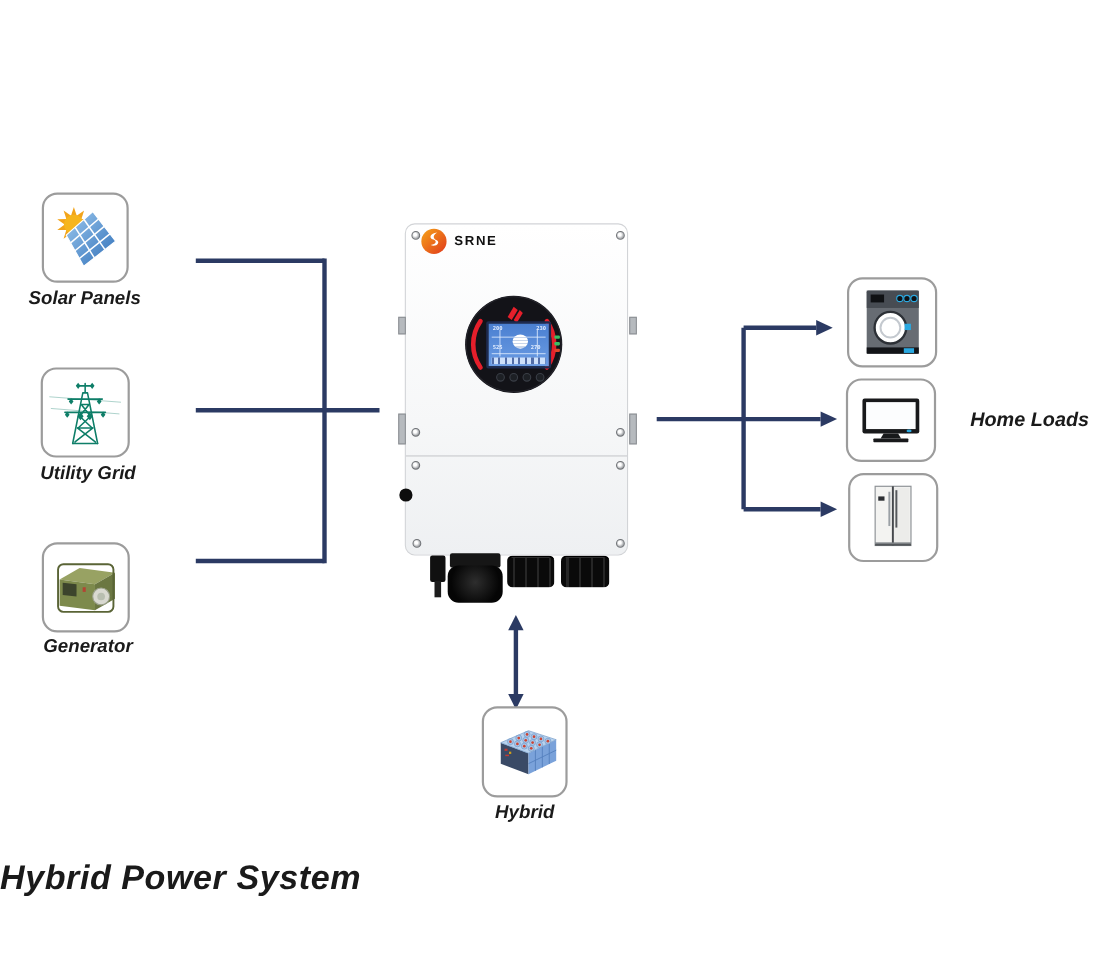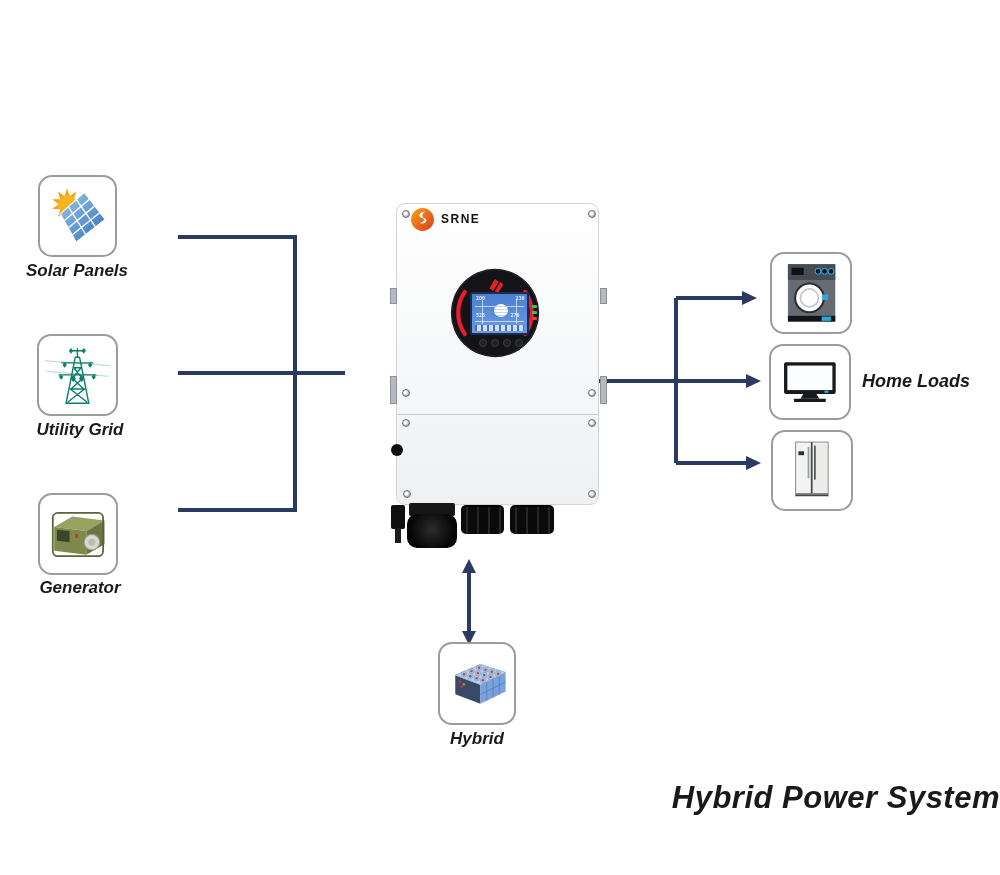--- a/index.html
+++ b/index.html
@@ -6,27 +6,27 @@
   .stage{position:relative;width:1000px;height:875px;background:#ffffff;overflow:hidden;
          font-family:"Liberation Sans",sans-serif;color:var(--label,#1a1a1a);}
   .wires{position:absolute;left:0;top:0;}
   .stroke-line{stroke:var(--line,#2b3a63);stroke-width:4;fill:none;}
   .fill-line{fill:var(--line,#2b3a63);}
   .icon-box{position:absolute;background:#fff;border:2px solid #9c9c9c;border-radius:14px;
             box-sizing:border-box;display:flex;align-items:center;justify-content:center;}
   .icon-box svg{width:92%;height:92%;}
   .node-label{position:absolute;font-style:italic;font-weight:bold;font-size:17px;
               text-align:center;white-space:nowrap;}
-  .side-label{position:absolute;font-style:italic;font-weight:bold;font-size:18px;white-space:nowrap;}
-  .title{position:absolute;left:0;width:100%;top:780px;text-align:right;
+  .side-label{position:absolute;font-style:italic;font-weight:bold;font-size:18px;white-space:nowrap;margin-left:20px;}
+  .title{position:absolute;left:0;width:100%;top:780px;text-align:left;
          font-style:italic;font-weight:bold;font-size:31px;letter-spacing:.5px;}
   
   .inverter{position:absolute;left:368px;top:203px;width:203px;height:302px;
             background:linear-gradient(180deg,#ffffff 0%,#f6f7f8 60%,#eef0f2 100%);
-            border:1px solid #d2d4d7;border-radius:9px;box-sizing:border-box;margin-left:28px;}
+            border:1px solid #d2d4d7;border-radius:9px;box-sizing:border-box;}
   .inv-divider{position:absolute;left:0;right:0;top:210px;height:1px;background:#c7c9cc;}
   .screw{position:absolute;width:8px;height:8px;border-radius:50%;
          background:radial-gradient(circle at 40% 40%,#ffffff 25%,#9a9da1 75%);
          border:1px solid #6f7276;box-sizing:border-box;}
   .tab{position:absolute;width:7px;background:#b6babe;border:1px solid #8e9296;box-sizing:border-box;}
   .knob{position:absolute;left:-6px;top:240px;width:12px;height:12px;border-radius:50%;background:#0d0d0d;}
   .brand{position:absolute;left:44px;top:8px;font-weight:bold;font-size:12px;letter-spacing:1.5px;color:#111;}
   .logo{position:absolute;left:13px;top:3px;width:25px;height:25px;}
   .display{position:absolute;left:52px;top:63px;width:92px;height:92px;}
   .lcd{position:absolute;left:73px;top:88px;width:59px;height:43px;border:2px solid #1e2b4f;border-radius:2px;

